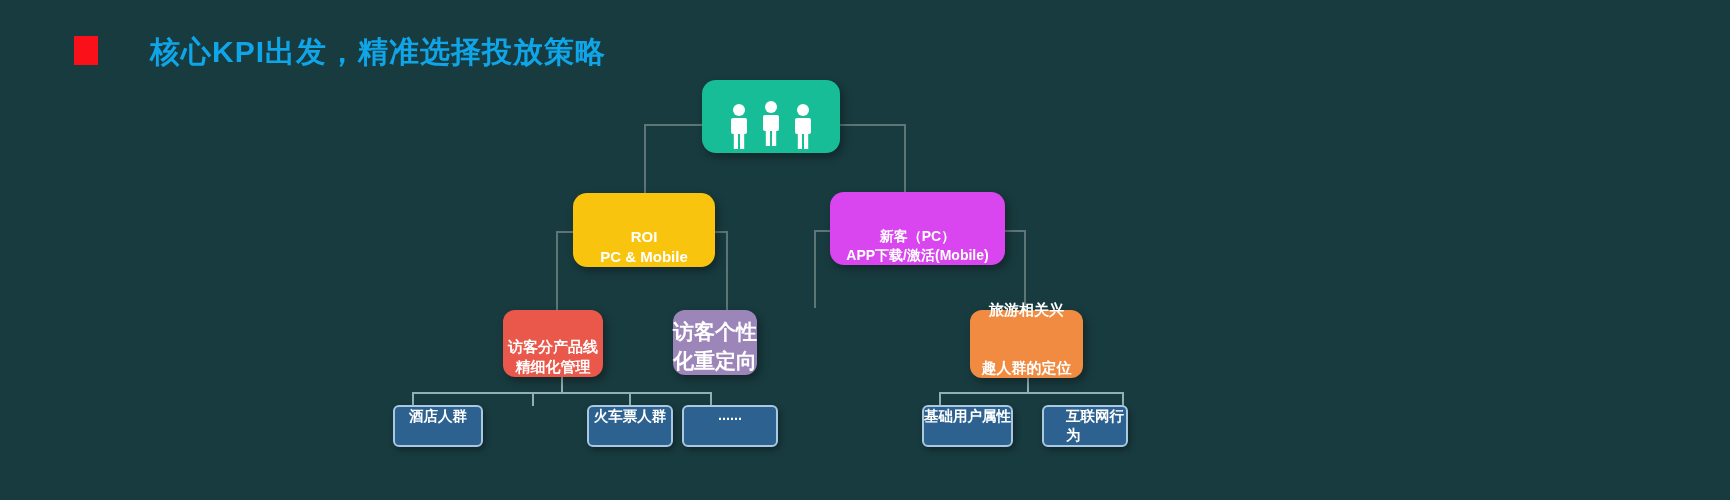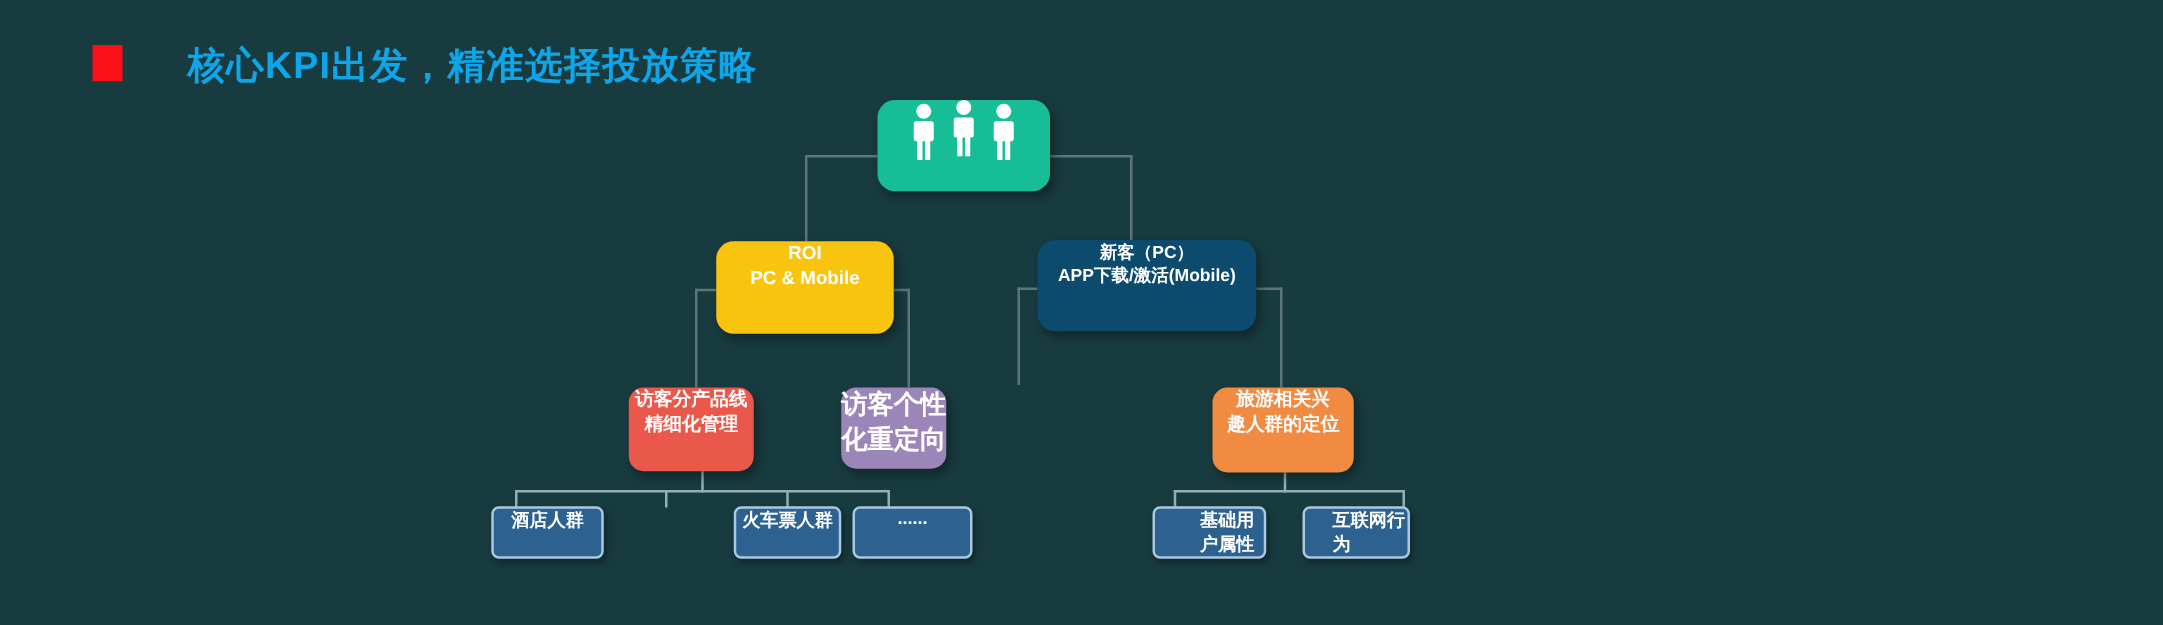--- a/index.html
+++ b/index.html
@@ -14,46 +14,46 @@
     position:absolute;left:74px;top:36px;width:24px;height:29px;
     background:#f91018;
   }
   .slide-title{
     position:absolute;left:150px;top:32px;
     font-size:30px;font-weight:bold;color:#0ea5e9;
     letter-spacing:1px;white-space:nowrap;
   }
   .node{
     position:absolute;
-    display:flex;flex-direction:column;align-items:center;justify-content:flex-start;
+    display:flex;flex-direction:column;align-items:center;justify-content:flex-end;
     color:#ffffff;font-weight:bold;text-align:center;
     box-shadow:3px 4px 8px rgba(0,0,0,0.35);
     line-height:1.35;
   }
   .r14{border-radius:14px;}
   .r12{border-radius:12px;}
   .node-root{left:702px;top:80px;width:138px;height:73px;background:#17bd96;}
   .node-roi{left:573px;top:193px;width:142px;height:74px;background:#f9c40e;font-size:15px;}
-  .node-newcust{left:830px;top:192px;width:175px;height:73px;background:#0c4a6e;font-size:14px;}
+  .node-newcust{left:830px;top:192px;width:175px;height:73px;background:#d946ef;font-size:14px;}
   .node-red{left:503px;top:310px;width:100px;height:67px;background:#e9584a;font-size:15px;}
   .node-purple{left:673px;top:310px;width:84px;height:65px;background:#9c85b8;font-size:21px;}
   .node-green{left:787px;top:308px;width:118px;height:69px;background:#49b257;font-size:15px;}
-  .node-orange{left:970px;top:310px;width:113px;height:68px;background:#f08b41;font-size:15px;}
+  .node-orange{left:970px;top:310px;width:113px;height:68px;background:#f08b41;font-size:15px;gap:38px;}
   .leaf{
     position:absolute;top:405px;height:42px;border-radius:6px;
     background:#2d6290;border:2px solid #a9c8e2;box-sizing:border-box;
     display:flex;align-items:flex-start;justify-content:center;
     color:#ffffff;font-weight:bold;font-size:14.5px;
     box-shadow:2px 3px 6px rgba(0,0,0,0.35);
   }
   .leaf1{left:393px;width:90px;}
   .leaf2{left:488px;width:89px;}
   .leaf3{left:587px;width:86px;}
   .leaf4{left:682px;width:96px;}
-  .leaf5{left:922px;width:91px;padding-left:36px;}
+  .leaf5{left:922px;width:91px;}
   .leaf6{left:1042px;width:86px;padding-left:22px;}
   .conn{position:absolute;}
   .c-up{background:#5e7577;}
   .c-low{background:#8fb0b4;}
   .people-svg{display:block;}
 </style>
 </head>
 <body>
 
 <div class="stage">

